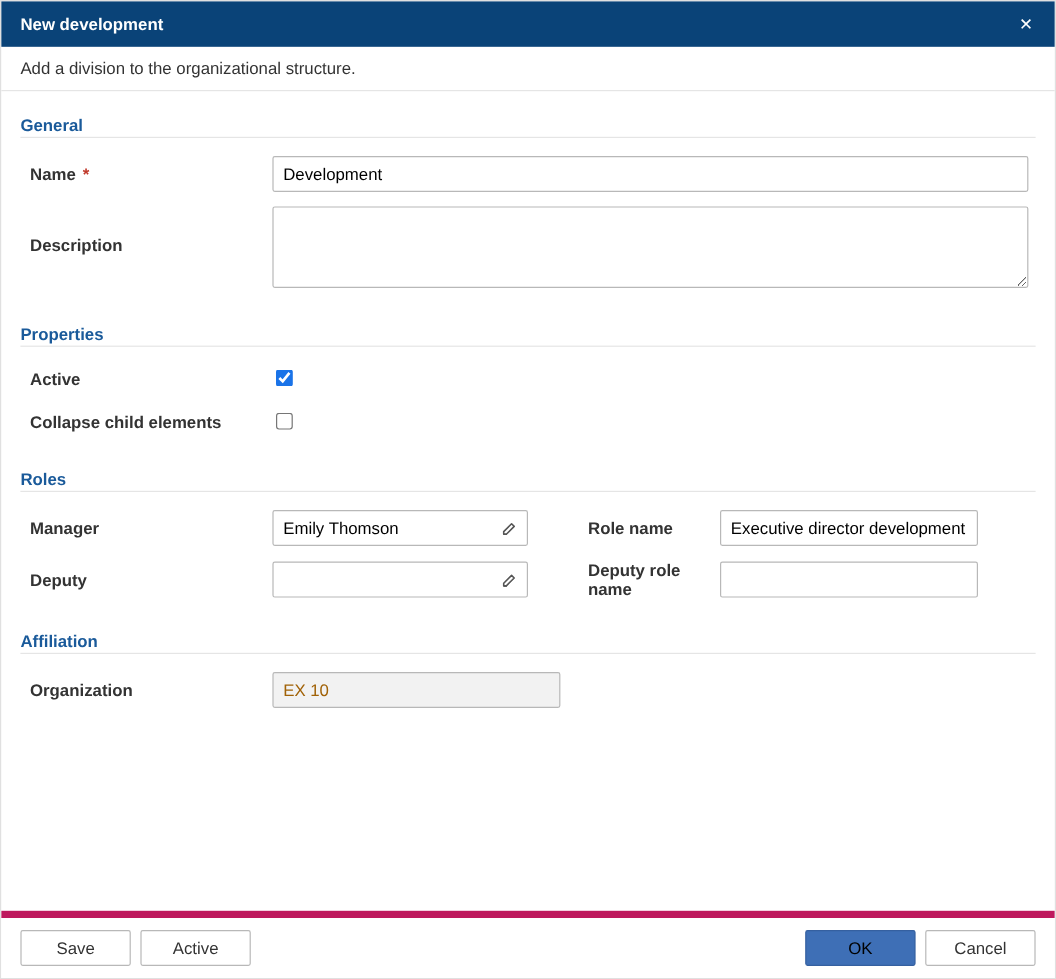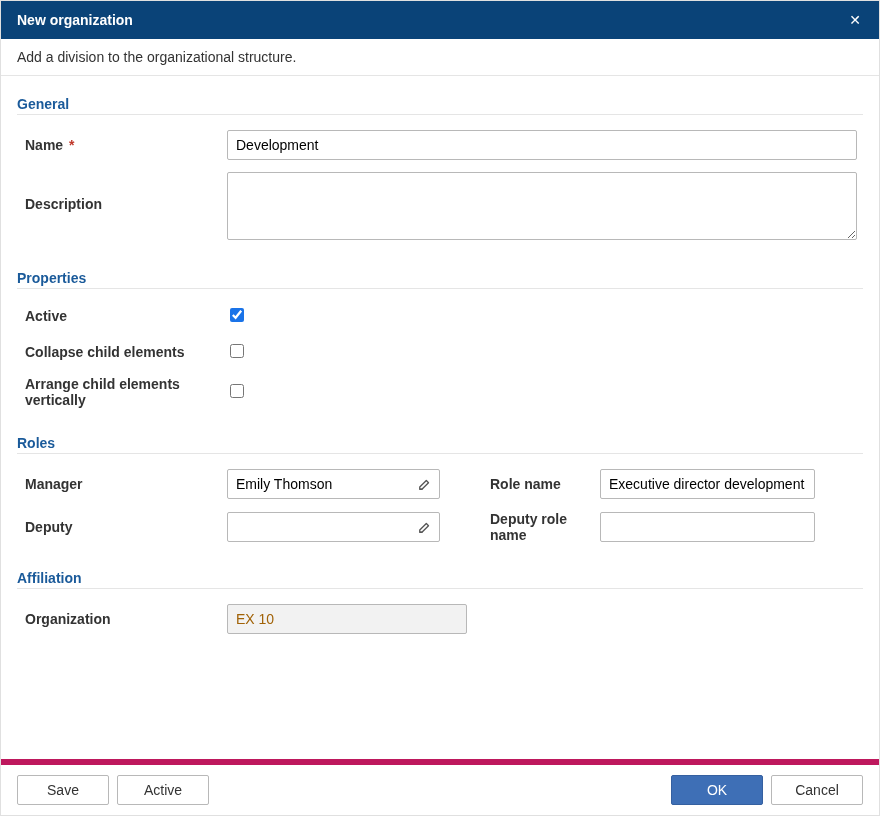--- a/index.html
+++ b/index.html
@@ -216,28 +216,28 @@
       border-radius: 2px;
       font-family: inherit;
       font-size: 14px;
       cursor: pointer;
       color: #333;
     }
     
     button.btn-primary {
       background: #3e6fb6;
       border-color: #3560a0;
-      color: #ffffff;
+      color: #000000;
     }
   </style>
 </head>
 <body>
 
 <div class="titlebar">
-  <span class="title">New organization</span>
+  <span class="title">New development</span>
   <span class="close-icon">✕</span>
 </div>
 
 <div class="subtitle">Add a division to the organizational structure.</div>
 
 <div class="content">
 
   <div class="section">
     <div class="section-title">General</div>
 
@@ -269,26 +269,20 @@
       </div>
     </div>
 
     <div class="form-row">
       <div class="form-label">Collapse child elements</div>
       <div class="form-control-wrap checkbox-wrap">
         <input type="checkbox" style="">
       </div>
     </div>
 
-    <div class="form-row">
-      <div class="form-label">Arrange child elements vertically</div>
-      <div class="form-control-wrap checkbox-wrap">
-        <input type="checkbox" style="">
-      </div>
-    </div>
   </div>
 
   <div class="section">
     <div class="section-title">Roles</div>
 
     <div class="form-row two-col">
       <div class="col">
         <div style="display:flex;align-items:center;">
           <div class="form-label">Manager</div>
           <div class="form-control-wrap">

